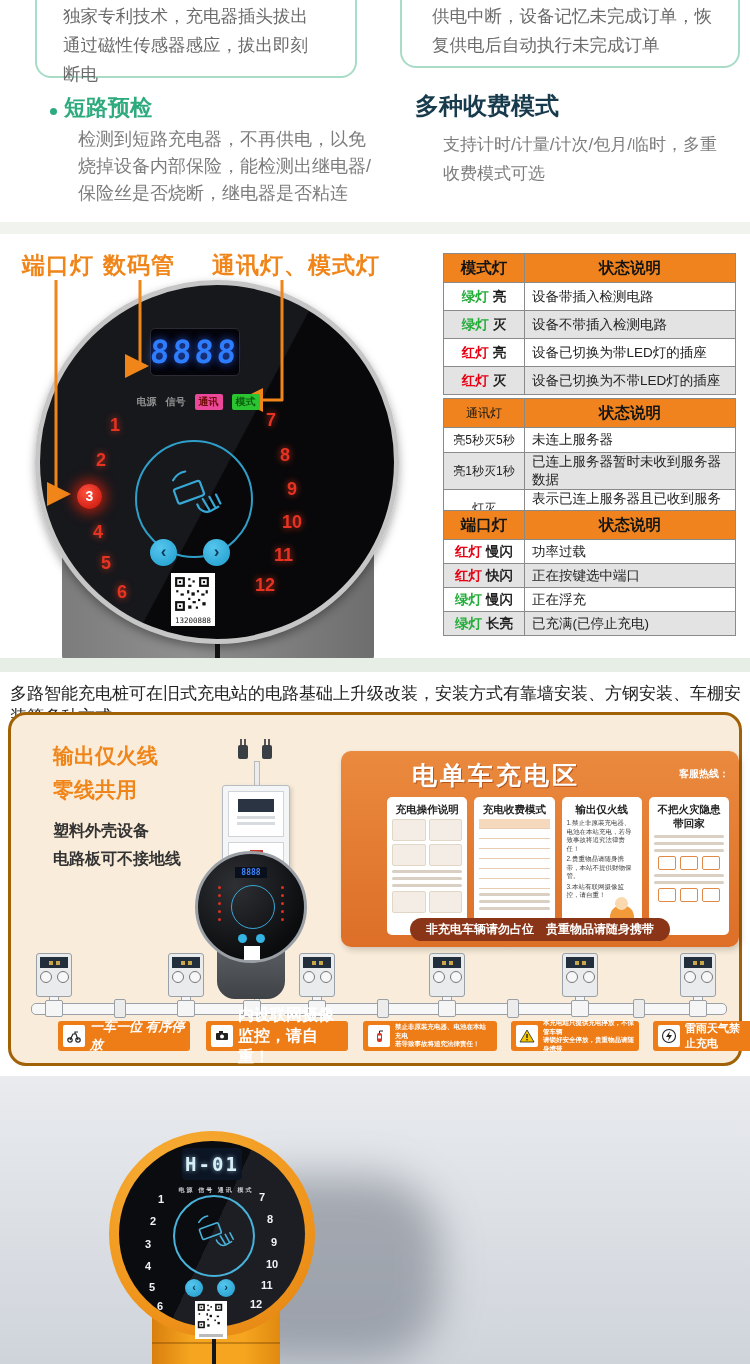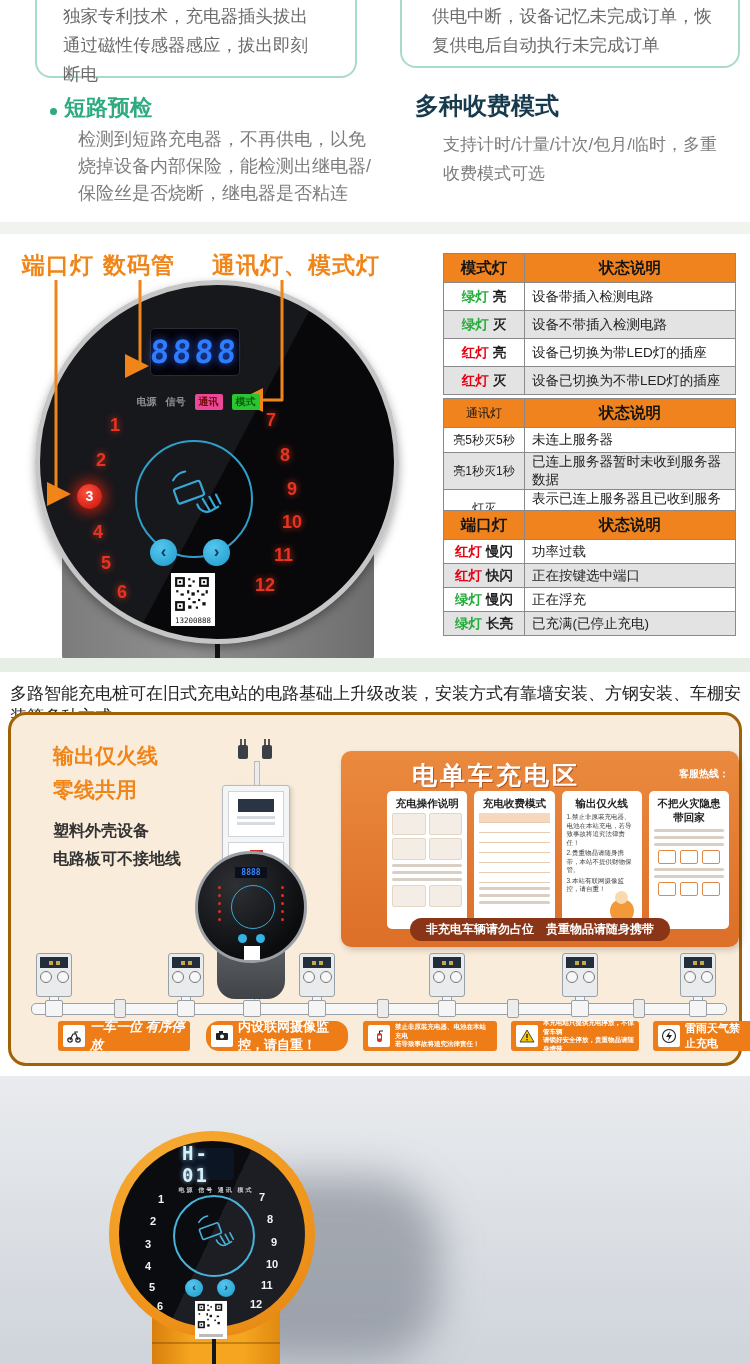--- a/index.html
+++ b/index.html
@@ -97,21 +97,21 @@
   .mbtn{position:absolute;top:80px;width:9px;height:9px;border-radius:50%;background:#35b3e3;}
   .mb1{left:40px;} .mb2{left:58px;}
   .mq{position:absolute;left:46px;top:92px;width:16px;height:14px;background:#fff;}
 
   
   .poster{position:absolute;left:330px;top:36px;width:398px;height:196px;border-radius:10px;
           background:linear-gradient(#ea8a3e,#dd6f28);box-shadow:2px 3px 6px rgba(0,0,0,.18);}
   .ptitle{position:absolute;left:0;right:88px;top:8px;text-align:center;color:#fff;font-size:25px;
           font-weight:bold;letter-spacing:3px;text-shadow:1px 1px 0 #b5541a;}
   .phot{position:absolute;right:10px;top:16px;color:#fff;font-size:10px;font-weight:bold;}
-  .pcards{position:absolute;left:10px;right:10px;top:40px;display:flex;gap:7px;margin-left:36px;}
+  .pcards{position:absolute;left:10px;right:10px;top:46px;display:flex;gap:7px;margin-left:36px;}
   .pc{flex:1;background:#fff;border-radius:5px;height:128px;padding:5px;overflow:hidden;position:relative;}
   .pct{text-align:center;font-weight:bold;font-size:10.5px;color:#222;margin:1px 0 2px;}
   .thumbs{display:grid;grid-template-columns:1fr 1fr;gap:3px;margin-top:2px;}
   .thumbs i{height:20px;background:#f3ede5;border:1px solid #e2d7c6;border-radius:2px;display:block;}
   .plines i{display:block;height:3px;background:#d9cfc2;border-radius:2px;margin:4px 0;}
   .ptab i{display:block;height:9px;border-bottom:1px solid #e8cbb0;}
   .ptab i:first-child{background:#f6d9bd;}
   .tips{font-size:6.5px;line-height:8.5px;color:#444;margin:0 0 2px;}
   .mascot{position:absolute;right:8px;bottom:6px;width:24px;height:24px;border-radius:50%;background:#f29a3a;}
   .mascot:before{content:"";position:absolute;left:5px;top:-8px;width:13px;height:13px;border-radius:50%;background:#fad9ae;}
@@ -131,38 +131,38 @@
   .sock .scr i{width:4px;height:4px;background:#caa64a;display:block;}
   .sock .holes{display:flex;justify-content:space-around;margin-top:3px;}
   .sock .holes i{width:10px;height:10px;border:1px solid #777;border-radius:50%;background:#f7f7f7;display:block;}
 
   
   .warn{position:absolute;top:306px;height:30px;background:#ee7d18;border-radius:3px;display:flex;
         align-items:center;padding:0 5px;box-sizing:border-box;color:#fff;font-weight:bold;}
   .wicon{width:22px;height:22px;background:#fff;border-radius:2px;margin-right:5px;flex:none;
          display:flex;align-items:center;justify-content:center;}
   .w1{left:47px;width:132px;font-size:13px;font-style:italic;}
-  .w2{left:195px;width:142px;font-size:13px;border-radius:13px;}
+  .w2{left:195px;width:142px;font-size:16px;}
   .w3{left:352px;width:134px;} .w4{left:500px;width:128px;}
   .w5{left:642px;width:102px;font-size:11px;}
   .wsmall{font-size:6.5px;line-height:8.5px;font-weight:bold;}
 
   
   .photo{position:absolute;left:0;top:1076px;width:750px;height:288px;
          background:linear-gradient(180deg,#e9ebee,#cfd4db);}
   .shadow{position:absolute;left:205px;top:100px;width:235px;height:185px;border-radius:70px;
           background:rgba(92,98,110,.45);filter:blur(20px);}
   .obody{position:absolute;left:152px;top:164px;width:128px;height:124px;
          background:linear-gradient(90deg,#d97f0e,#f5a51f 30%,#f5a51f 72%,#e08a10);}
   .obodyline{position:absolute;left:152px;top:266px;width:128px;height:2px;background:rgba(110,60,0,.35);}
   .ocircle{position:absolute;left:109px;top:55px;width:206px;height:206px;border-radius:50%;
            background:radial-gradient(circle at 38% 28%,#f9b43c,#f0951c 62%,#df7f0f);}
   .oface{position:absolute;left:119px;top:65px;width:186px;height:186px;border-radius:50%;
          background:linear-gradient(295deg,#1d1e24 50%,#0b0c10 50%);}
-  .disp2{position:absolute;left:182px;top:72px;width:52px;height:32px;background:#0c1524;border-radius:4px;
+  .disp2{position:absolute;left:182px;top:72px;width:60px;height:32px;background:#0c1524;border-radius:4px;
          display:flex;align-items:center;justify-content:center;}
   .seg2{font-family:"DejaVu Sans Mono",monospace;font-weight:bold;color:#d7eef5;font-size:19px;
         letter-spacing:2px;text-shadow:0 0 5px rgba(170,225,255,.7);}
   .ind2{position:absolute;left:163px;top:110px;width:106px;text-align:center;font-size:6px;
         letter-spacing:2px;color:#cfd3d8;font-weight:bold;}
   .pn{position:absolute;color:#f2f3f5;font-size:11px;font-weight:bold;}
   .bluec2{position:absolute;left:173px;top:119px;width:78px;height:78px;border-radius:50%;
           border:2px solid #49b2da;display:flex;align-items:center;justify-content:center;}
   .navb2{position:absolute;width:18px;height:18px;border-radius:50%;background:radial-gradient(circle at 38% 32%,#55c6ee,#1f9ccc);
          color:#0a3a55;font-size:11px;font-weight:bold;text-align:center;line-height:17px;}

